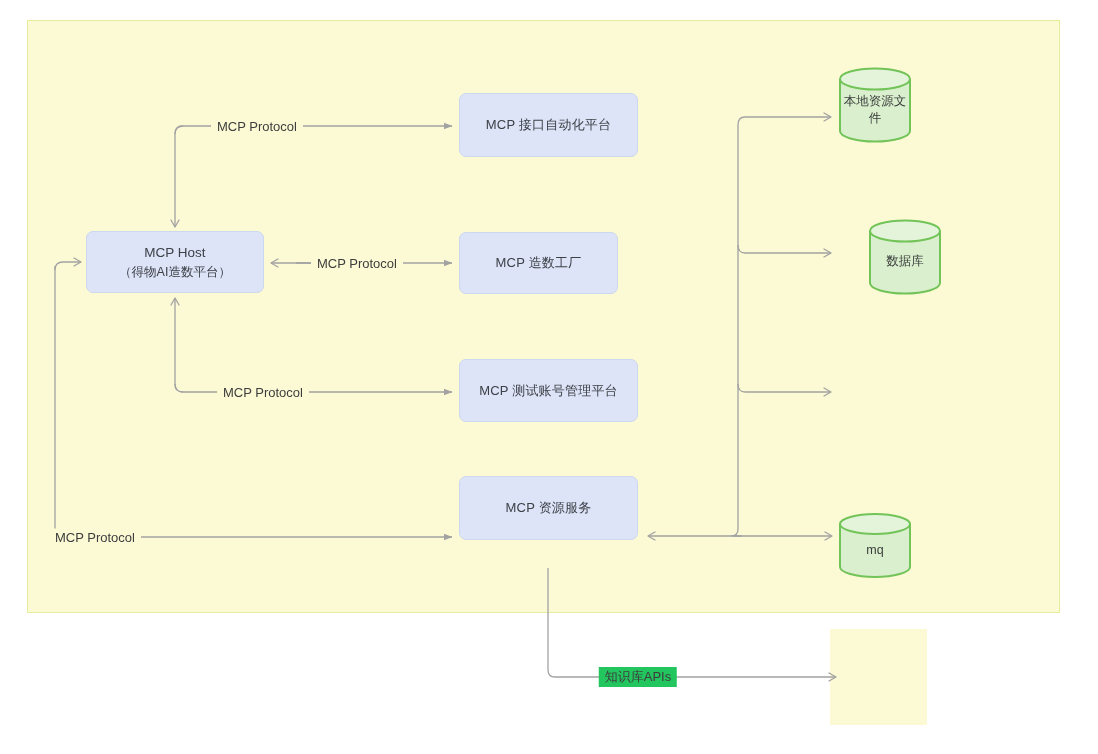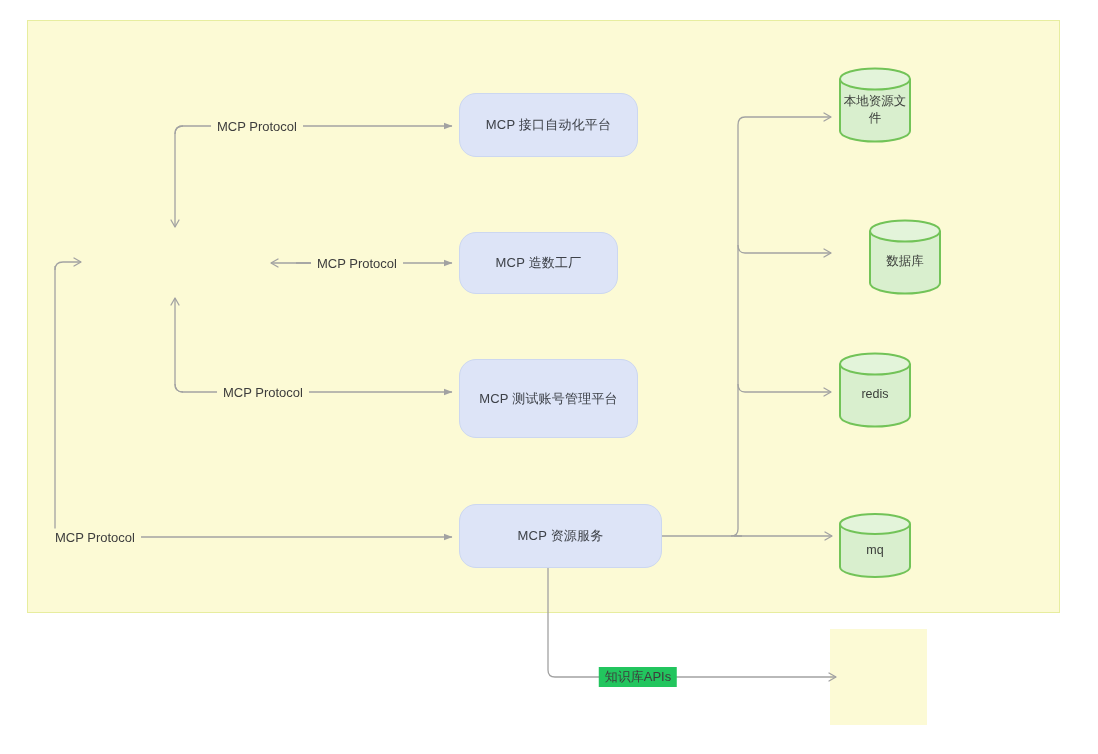--- a/index.html
+++ b/index.html
@@ -17,21 +17,21 @@
   body{font-family:"Liberation Sans","DejaVu Sans",sans-serif;}
   .canvas{position:relative;width:1098px;height:754px;background:#ffffff;overflow:hidden;}
   .yellow-zone{position:absolute;left:27px;top:20px;width:1033px;height:593px;
     background:var(--bg-yellow);border:1px solid var(--bg-yellow-border);box-sizing:border-box;}
   .feishu-patch{position:absolute;left:830px;top:629px;width:97px;height:96px;background:var(--bg-yellow);}
   svg.edges{position:absolute;left:0;top:0;width:1098px;height:754px;pointer-events:none;}
   svg.edges path.edge{fill:none;stroke:var(--line-gray);stroke-width:1.3px;}
   #arrO-g{fill:none;stroke:var(--line-gray);stroke-width:1.3px;stroke-linecap:round;stroke-linejoin:round;}
   #arrF-g{fill:var(--line-gray);stroke:none;}
   .node{position:absolute;background:var(--node-blue);border:1px solid var(--node-blue-border);
-    border-radius:17px;box-sizing:border-box;display:flex;flex-direction:column;
+    border-radius:7px;box-sizing:border-box;display:flex;flex-direction:column;
     align-items:center;justify-content:center;color:var(--text-dark);text-align:right;}
   .node .node-label{font-size:13px;letter-spacing:.2px;}
   .node .node-title{font-size:13.5px;line-height:1.45;}
   .node .node-sub{font-size:12.5px;line-height:1.45;}
   .cyl{position:absolute;}
   .cyl svg{position:absolute;left:0;top:0;}
   .cyl-body{fill:var(--cyl-green);stroke:var(--cyl-green-border);stroke-width:2px;}
   .cyl-top{fill:var(--cyl-green-light);stroke:var(--cyl-green-border);stroke-width:2px;}
   .cyl-label{position:absolute;left:0;right:0;top:0;bottom:0;display:flex;align-items:center;
     justify-content:center;text-align:center;padding:12px 4px 2px 4px;box-sizing:border-box;
@@ -78,57 +78,54 @@
 
     <path class="edge" d="M 548,568 L 548,670 Q 548,677 555,677 L 836,677" marker-end="url(#arrO)"></path>
   </svg>
 
   <div class="edge-label" style="left:257px;top:126px">MCP Protocol</div>
   <div class="edge-label" style="left:357px;top:263px">MCP Protocol</div>
   <div class="edge-label" style="left:263px;top:392px">MCP Protocol</div>
   <div class="edge-label" style="left:95px;top:537px">MCP Protocol</div>
   <div class="edge-label on-white" style="left:638px;top:677px">知识库APIs</div>
 
+  <div class="node" style="left:86px;top:231px;width:178px;height:62px">
+    <div class="node-title">MCP Host</div>
+    <div class="node-sub">（得物AI造数平台）</div>
+  </div>
 
   <div class="node" style="left:459px;top:93px;width:179px;height:64px">
     <div class="node-label">MCP 接口自动化平台</div>
   </div>
   <div class="node" style="left:459px;top:232px;width:159px;height:62px">
     <div class="node-label">MCP 造数工厂</div>
   </div>
-  <div class="node" style="left:459px;top:359px;width:179px;height:79px">
+  <div class="node" style="left:459px;top:359px;width:179px;height:63px">
     <div class="node-label">MCP 测试账号管理平台</div>
   </div>
-  <div class="node" style="left:459px;top:504px;width:203px;height:64px">
+  <div class="node" style="left:459px;top:476px;width:179px;height:64px">
     <div class="node-label">MCP 资源服务</div>
   </div>
 
   <div class="cyl" style="left:837px;top:66px;width:76px;height:78px">
     <svg width="76" height="78" viewBox="0 0 76 78">
       <path class="cyl-body" d="M3,13 L3,65 A35,10.5 0 0 0 73,65 L73,13"></path>
       <ellipse class="cyl-top" cx="38" cy="13" rx="35" ry="10.5"></ellipse>
     </svg>
     <div class="cyl-label">本地资源文件</div>
   </div>
 
   <div class="cyl" style="left:867px;top:218px;width:76px;height:78px">
     <svg width="76" height="78" viewBox="0 0 76 78">
       <path class="cyl-body" d="M3,13 L3,65 A35,10.5 0 0 0 73,65 L73,13"></path>
       <ellipse class="cyl-top" cx="38" cy="13" rx="35" ry="10.5"></ellipse>
     </svg>
     <div class="cyl-label">数据库</div>
   </div>
 
-  <div class="cyl" style="left:837px;top:351px;width:76px;height:78px">
-    <svg width="76" height="78" viewBox="0 0 76 78">
-      <path class="cyl-body" d="M3,13 L3,65 A35,10.5 0 0 0 73,65 L73,13"></path>
-      <ellipse class="cyl-top" cx="38" cy="13" rx="35" ry="10.5"></ellipse>
-    </svg>
-    <div class="cyl-label">redis</div>
-  </div>
 
   <div class="cyl" style="left:837px;top:512px;width:76px;height:67px">
     <svg width="76" height="67" viewBox="0 0 76 67">
       <path class="cyl-body" d="M3,12 L3,55 A35,10 0 0 0 73,55 L73,12"></path>
       <ellipse class="cyl-top" cx="38" cy="12" rx="35" ry="10"></ellipse>
     </svg>
     <div class="cyl-label">mq</div>
   </div>
 
 

